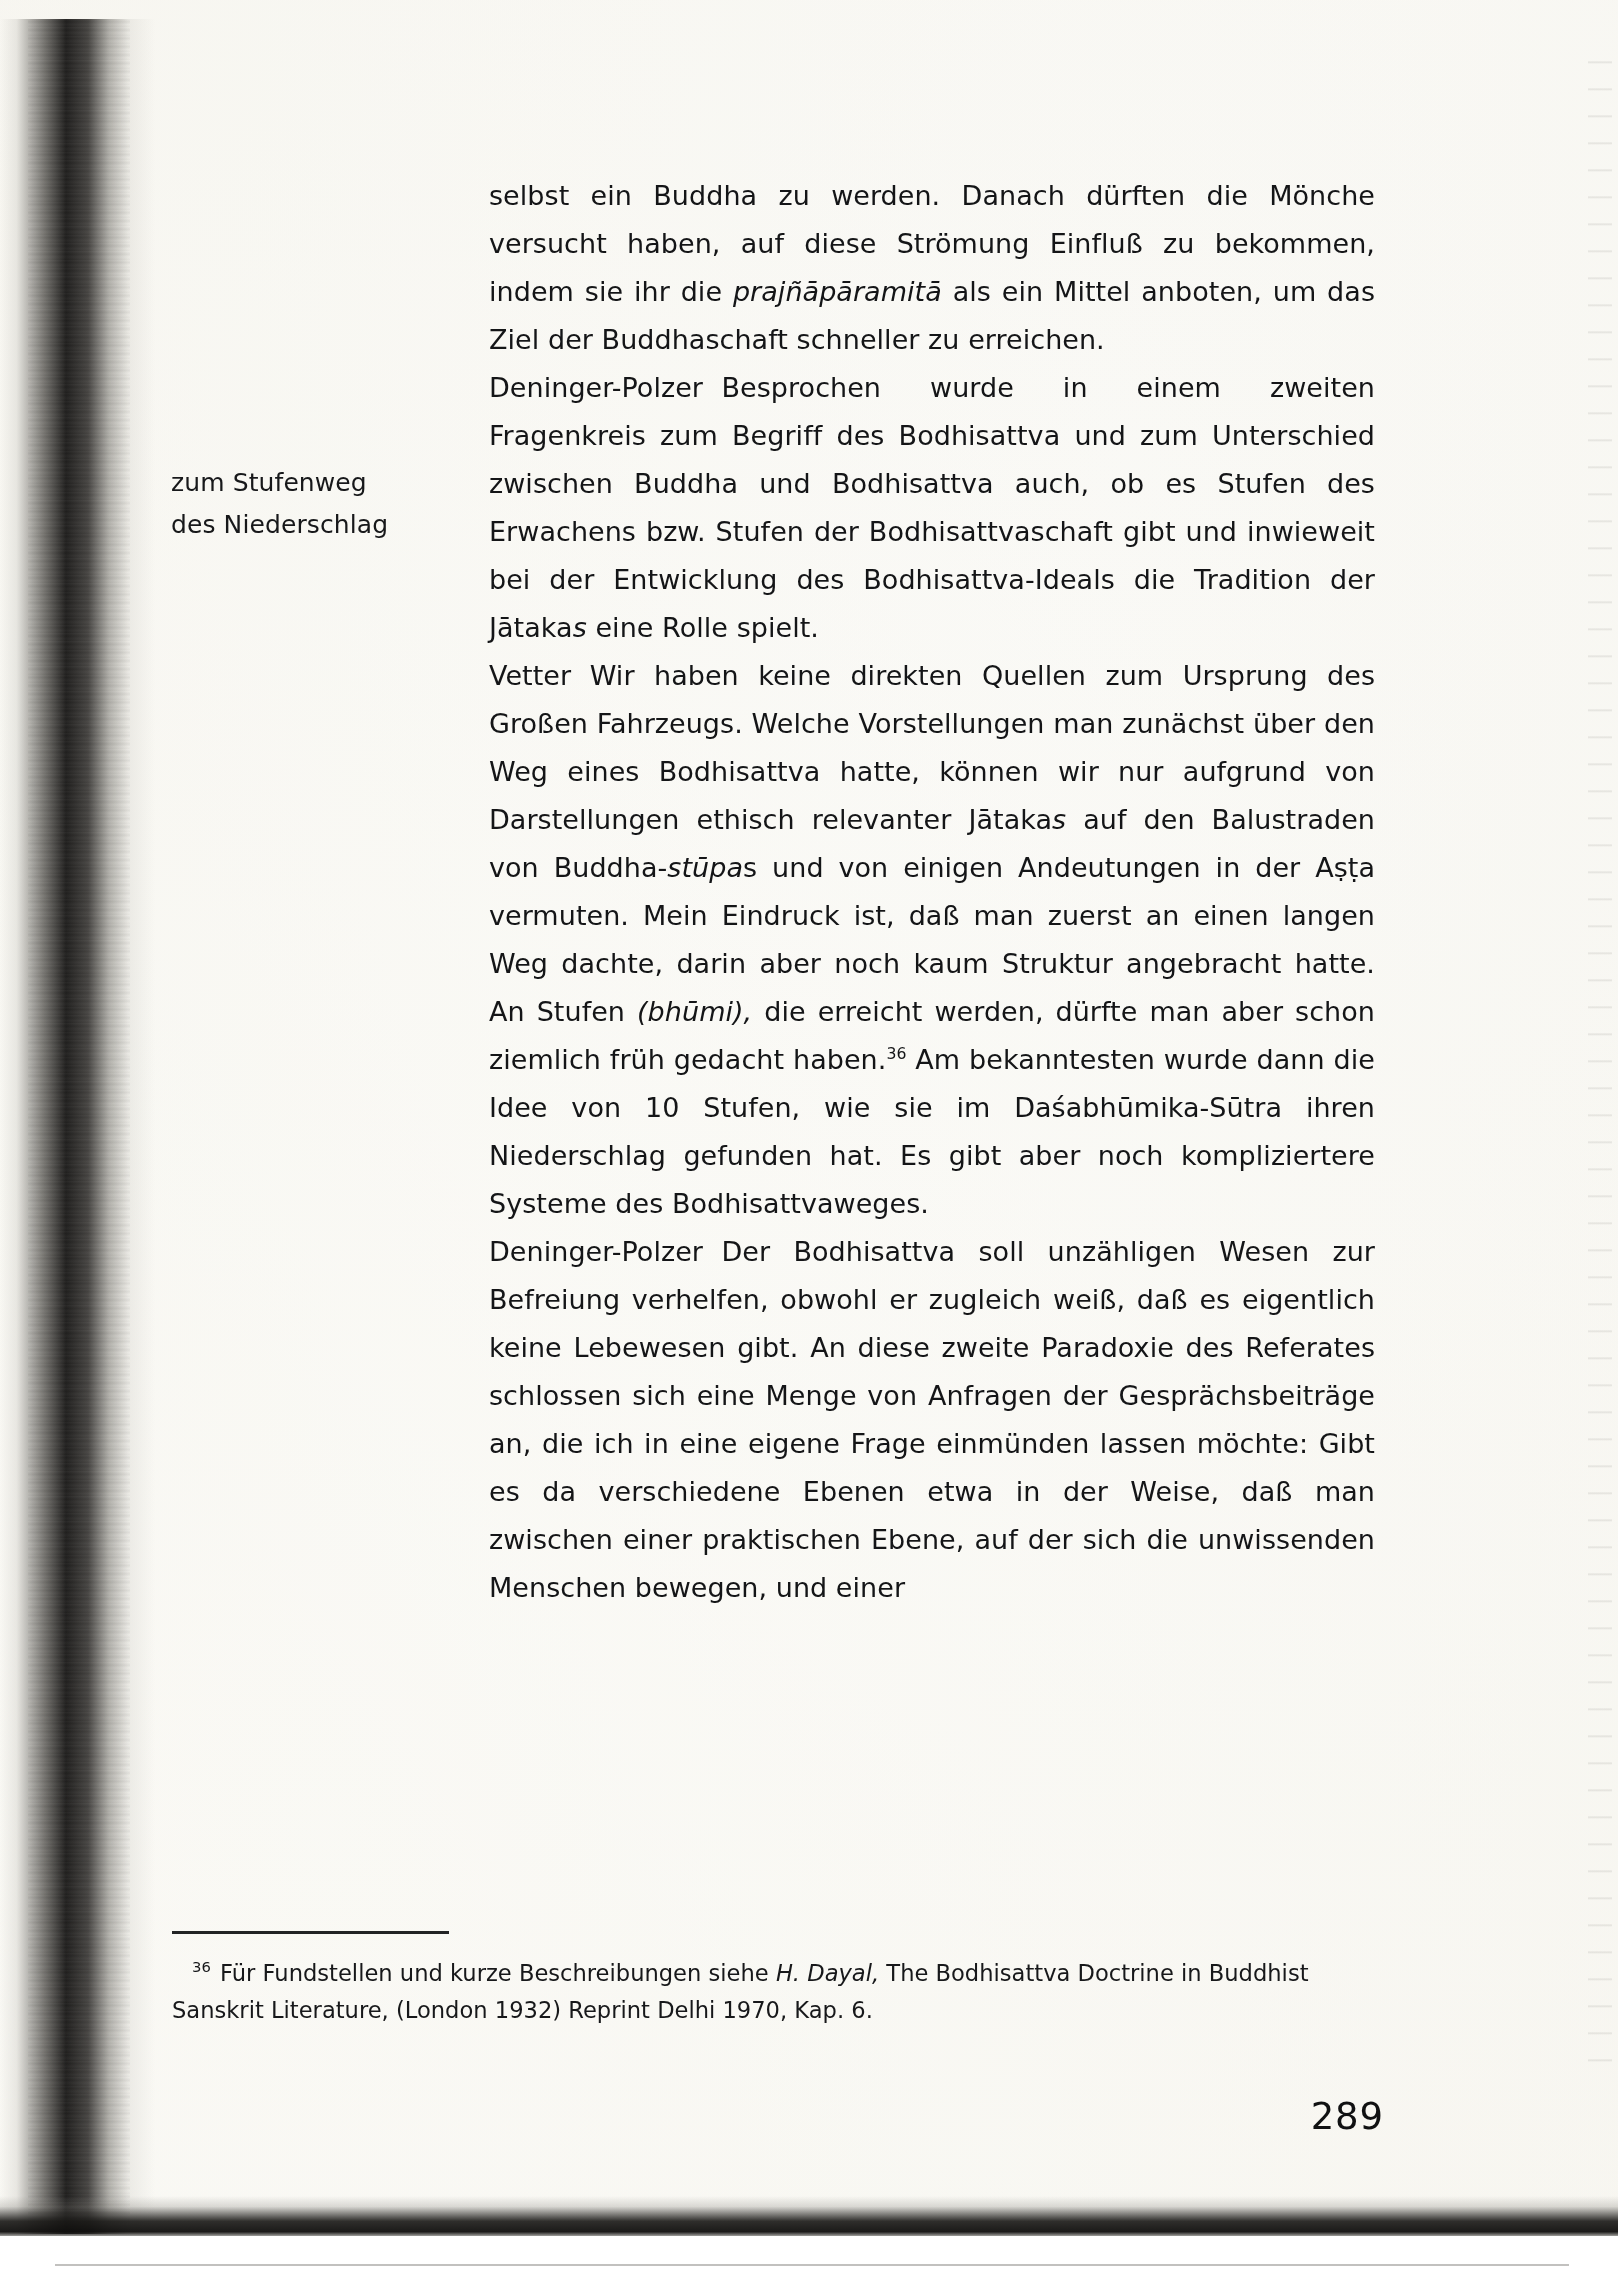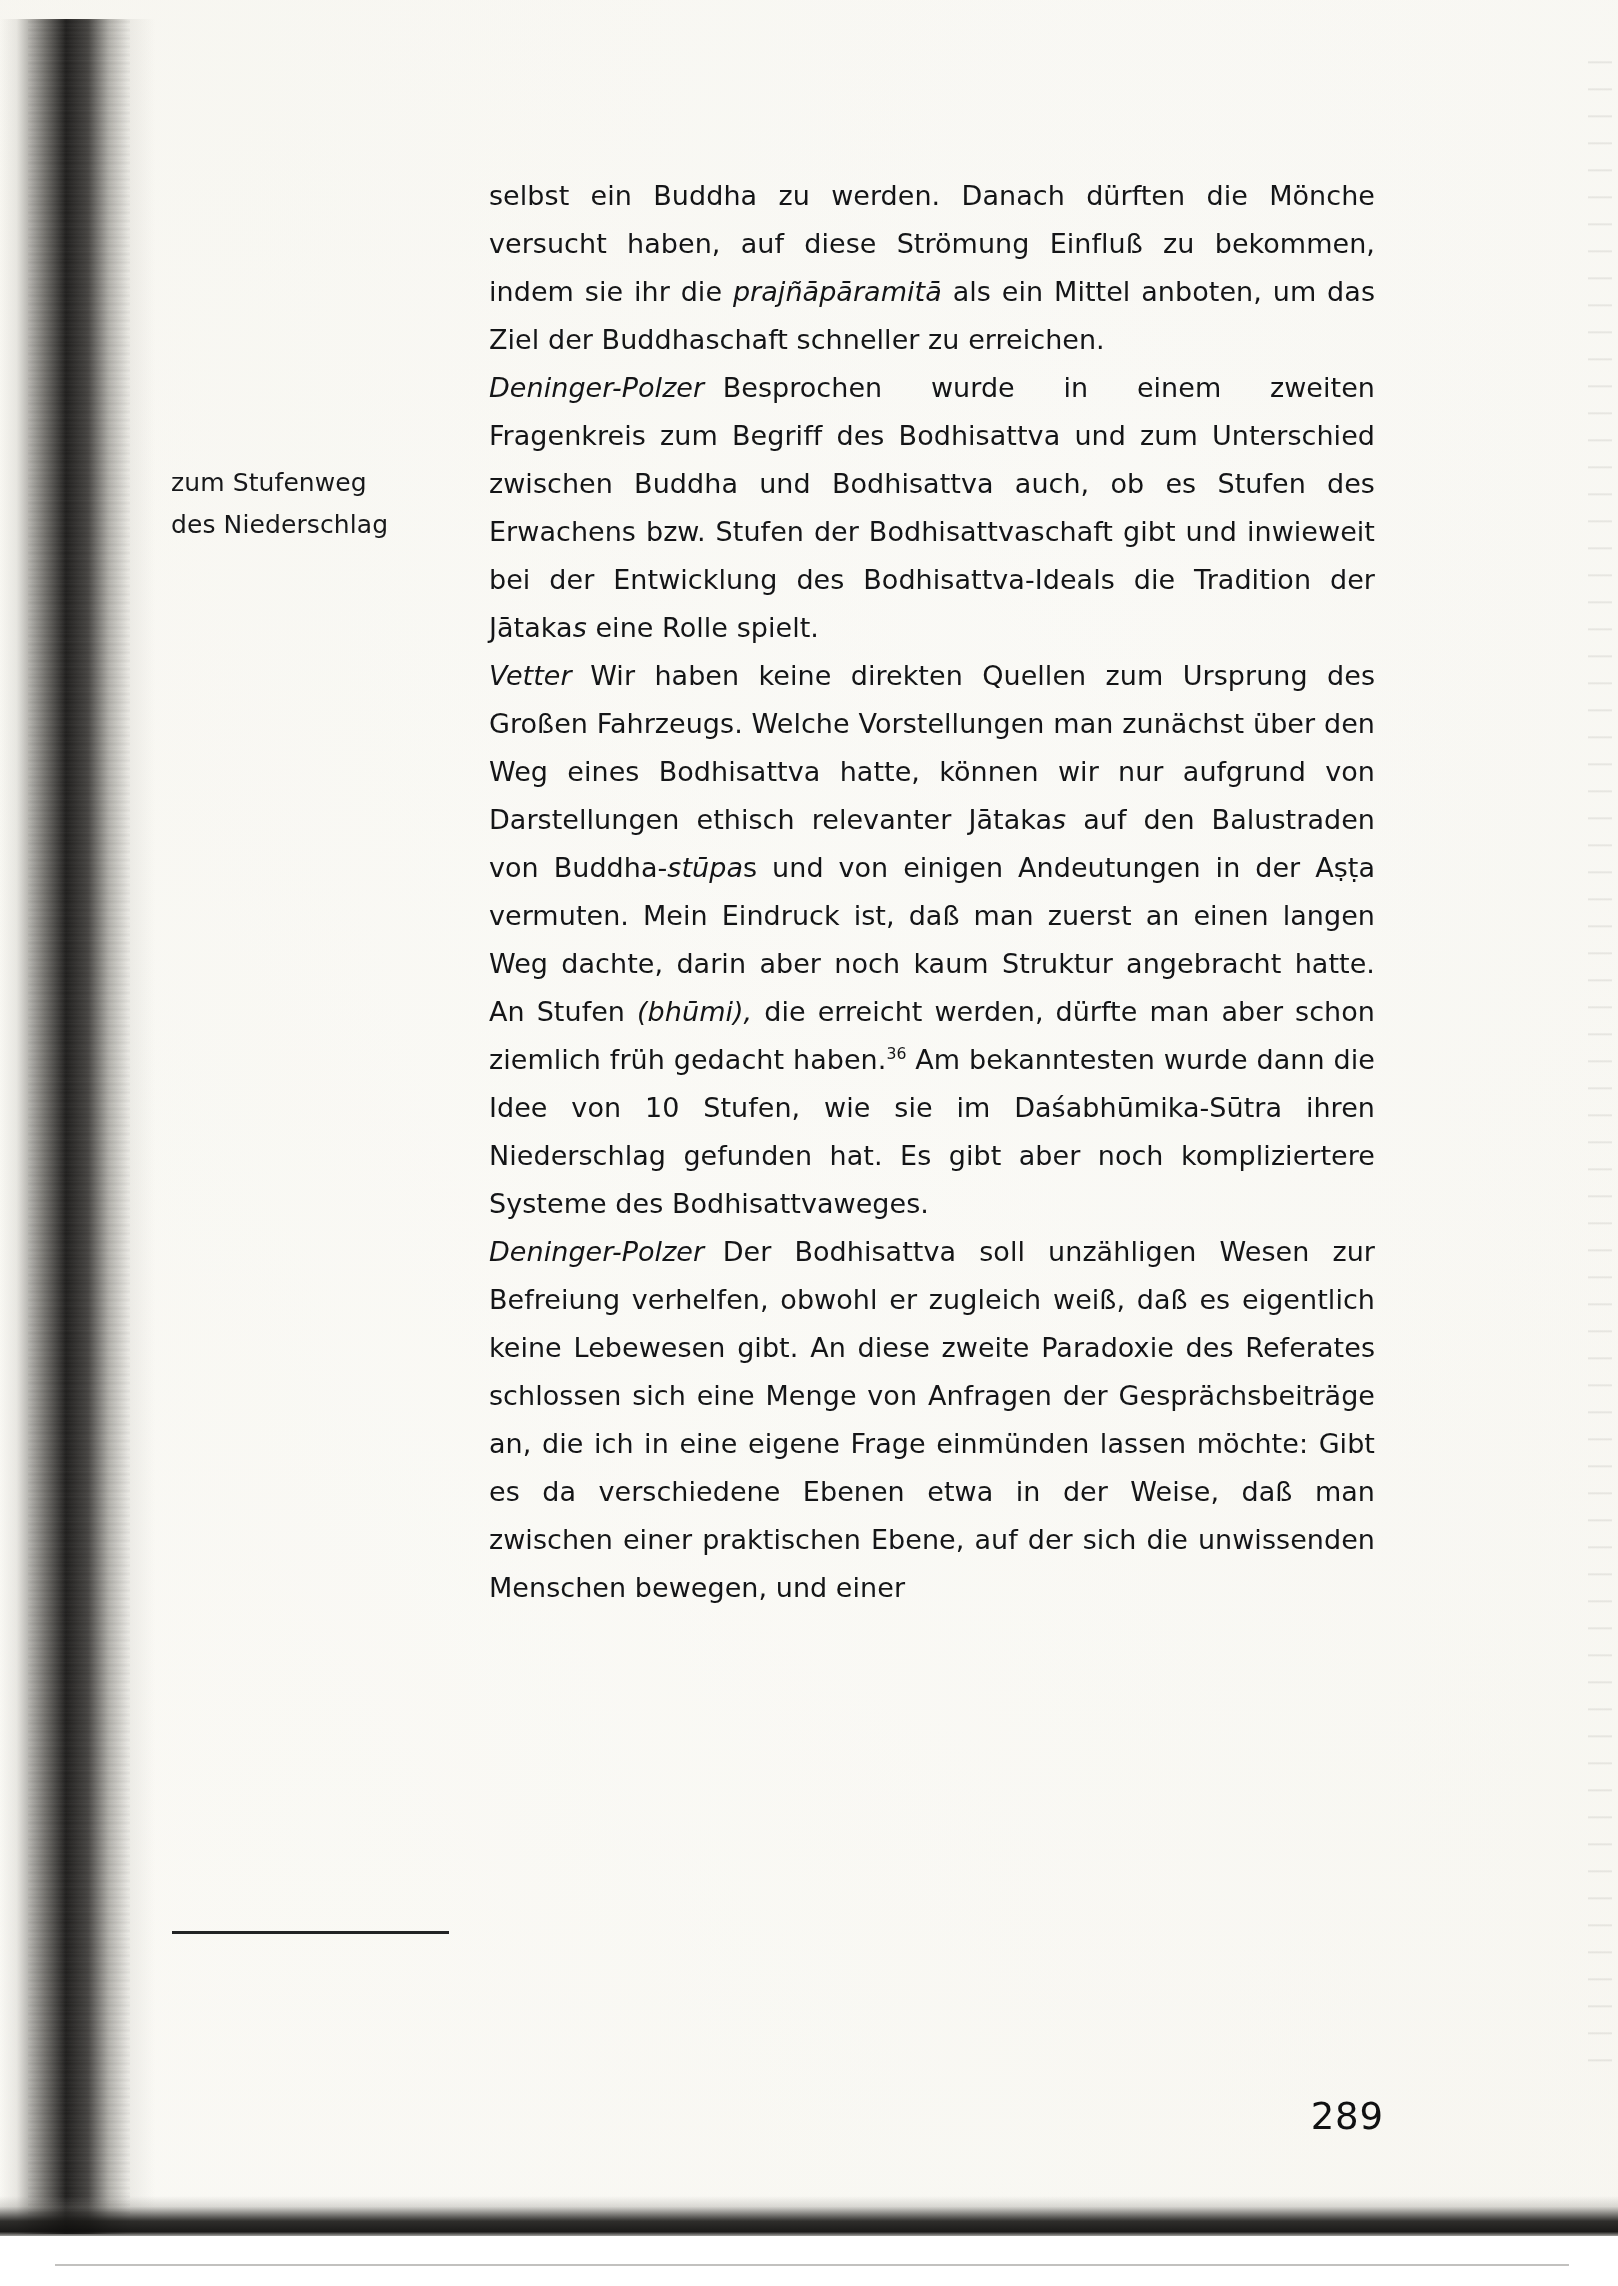--- a/index.html
+++ b/index.html
@@ -142,21 +142,20 @@
     font-size: 27px;
     line-height: 48px;
     color: #141517;
     text-align: justify;
     letter-spacing: 0.05px;
   }
   .body-col p {
     margin: 0;
   }
   .speaker {
-    font-style: italic;
   }
   .sp-gap {
     display: inline-block;
     width: 18.5px;
   }
   i { font-style: italic; }
   sup {
     font-size: 15.7px;
     vertical-align: super;
     line-height: 0;
@@ -229,20 +228,23 @@
         <span class="speaker">Vetter</span><span class="sp-gap"></span>Wir haben keine direkten Quellen zum Ursprung des Großen Fahrzeugs. Welche Vorstellungen man zunächst über den Weg eines Bodhisattva hatte, können wir nur aufgrund von Darstellungen ethisch relevanter Jātaka<i>s</i> auf den Balustraden von Buddha-<i>stūpa</i>s und von einigen Andeutungen in der Aṣṭa vermuten. Mein Eindruck ist, daß man zuerst an einen langen Weg dachte, darin aber noch kaum Struktur angebracht hatte. An Stufen <i>(bhūmi),</i> die erreicht werden, dürfte man aber schon ziemlich früh gedacht haben.<sup>36</sup> Am bekanntesten wurde dann die Idee von 10 Stufen, wie sie im Daśabhūmika-Sūtra ihren Niederschlag gefunden hat. Es gibt aber noch kompliziertere Systeme des Bodhisattvaweges.
       </p>
 
       <p>
         <span class="speaker">Deninger-Polzer</span><span class="sp-gap"></span>Der Bodhisattva soll unzähligen Wesen zur Befreiung verhelfen, obwohl er zugleich weiß, daß es eigentlich keine Lebewesen gibt. An diese zweite Paradoxie des Referates schlossen sich eine Menge von Anfragen der Gesprächsbeiträge an, die ich in eine eigene Frage einmünden lassen möchte: Gibt es da verschiedene Ebenen etwa in der Weise, daß man zwischen einer praktischen Ebene, auf der sich die unwissenden Menschen bewegen, und einer
       </p>
     </div>
 
     <div class="footnote-rule"></div>
 
+    <div class="footnote">
+      <span class="fn-indent"></span><span class="fn-mark">36</span>Für Fundstellen und kurze Beschreibungen siehe <i>H. Dayal,</i> The Bodhisattva Doctrine in Buddhist Sanskrit Literature, (London 1932) Reprint Delhi 1970, Kap. 6.
+    </div>
 
     <div class="page-number">289</div>
   </div>
 
   <div class="bottom-band"></div>
   <div class="bottom-edge"></div>
   <div class="bottom-line"></div>
 </div>
 
 

